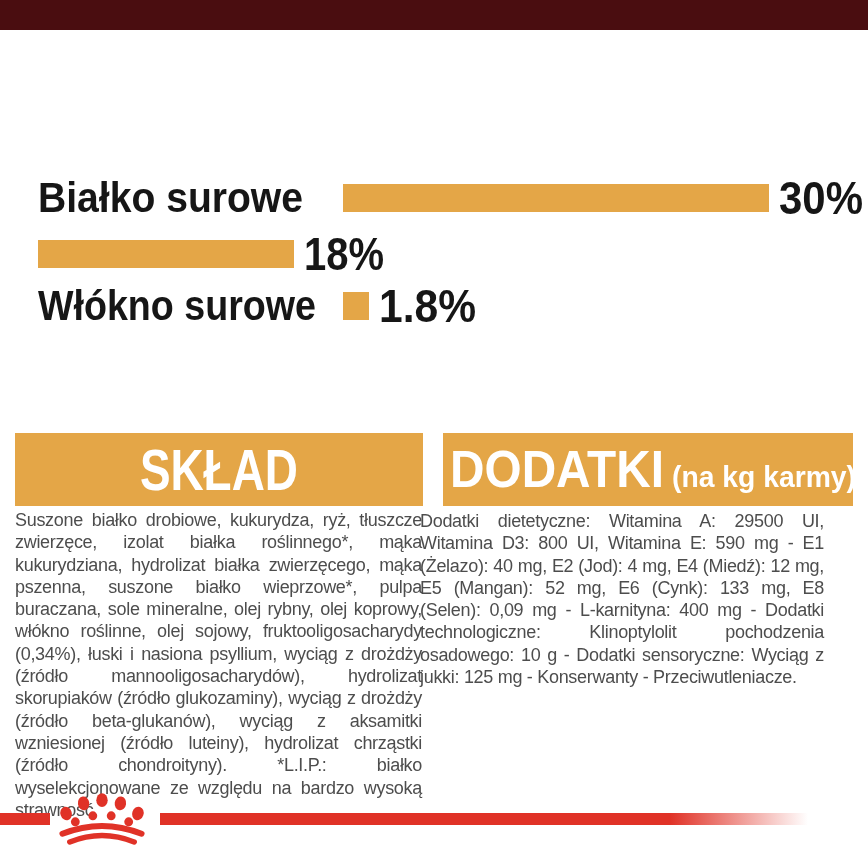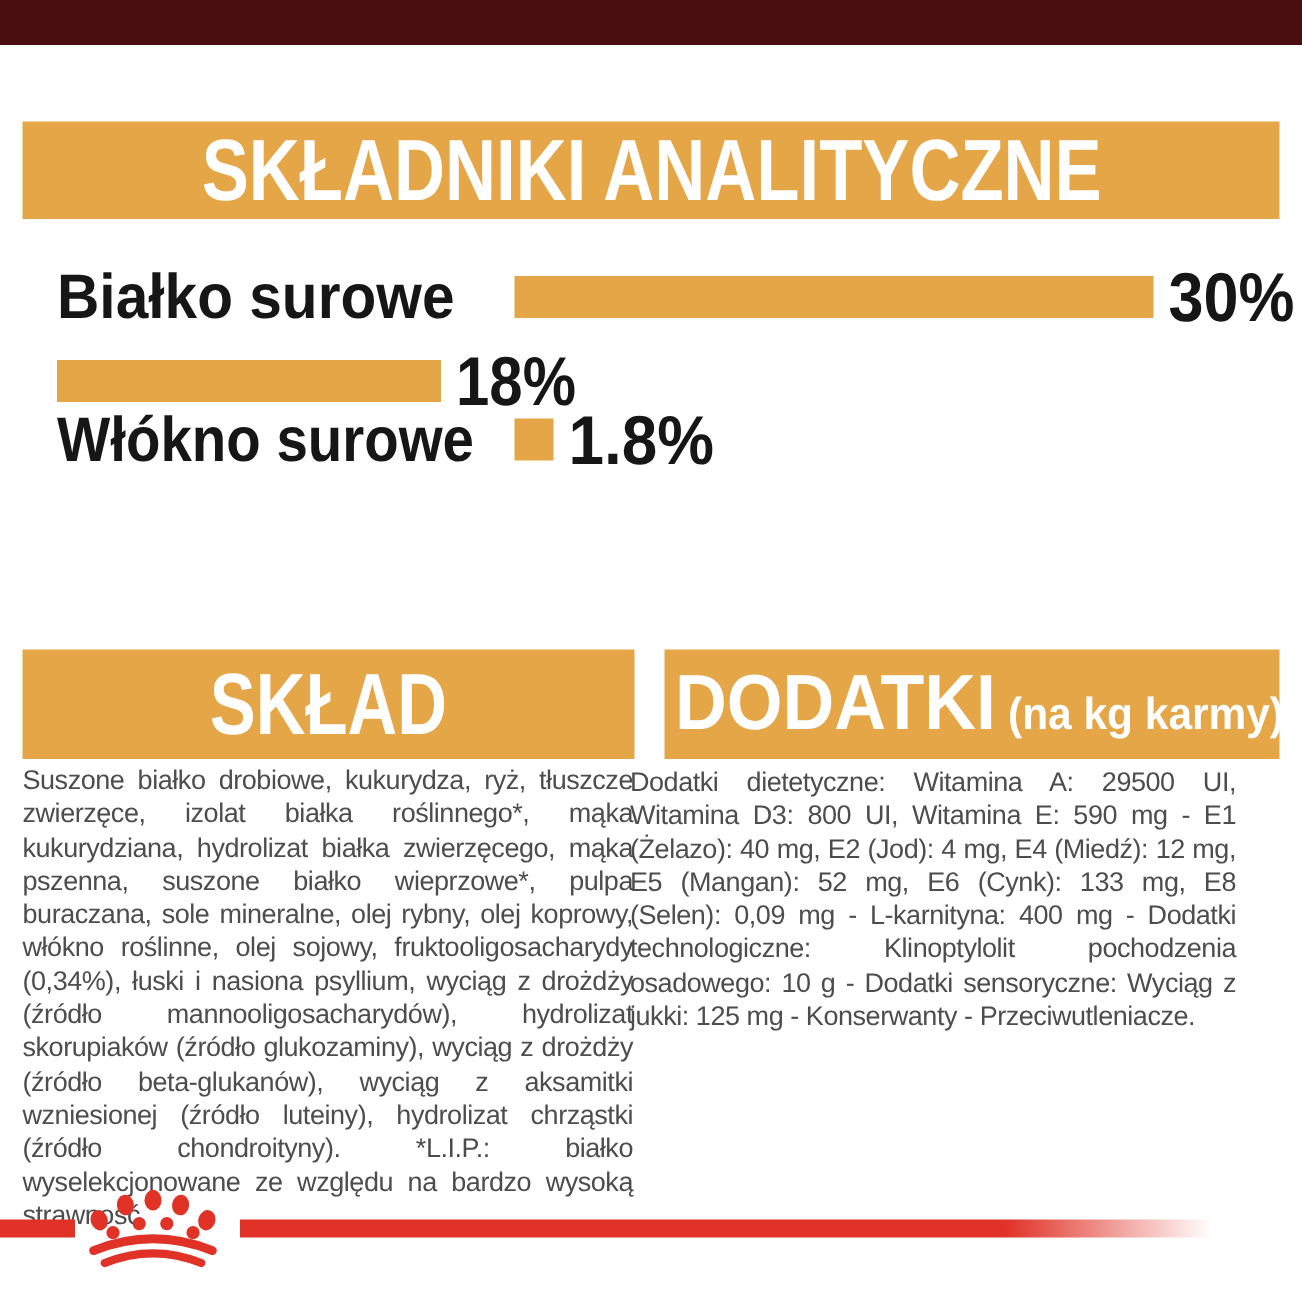--- a/index.html
+++ b/index.html
@@ -8,44 +8,41 @@
   .top-band{position:absolute;left:0;top:0;width:868px;height:30px;background:#4A0D10;}
   .banner{position:absolute;background:#E4A647;}
   .banner-main{left:15px;top:81px;width:838px;height:65px;display:flex;align-items:center;justify-content:center;}
   .banner-title{display:inline-block;white-space:nowrap;color:#ffffff;font-weight:bold;font-size:58px;line-height:1;}
   .banner-sklad{left:15px;top:433px;width:408px;height:73px;display:flex;align-items:center;justify-content:center;}
   .banner-dodatki{left:443px;top:433px;width:410px;height:73px;line-height:73px;white-space:nowrap;padding-left:7px;box-sizing:border-box;}
   .dodatki-title{display:inline-block;white-space:nowrap;color:#ffffff;font-weight:bold;font-size:52px;vertical-align:baseline;}
   .dodatki-suffix{display:inline-block;white-space:nowrap;color:#ffffff;font-weight:bold;font-size:30px;vertical-align:baseline;margin-left:8px;}
   .chart{position:absolute;left:0;top:0;width:868px;height:0;}
   .chart-row{position:absolute;left:0;width:853px;height:40px;display:flex;align-items:center;padding-left:38px;box-sizing:border-box;}
-  .row-1{top:178px;} .row-2{top:234px;} .row-3{top:273px;}
+  .row-1{top:178px;} .row-2{top:234px;} .row-3{top:286px;}
   .label-cell{flex:0 0 305px;width:305px;overflow:visible;}
   .chart-label{display:inline-block;white-space:nowrap;color:#161616;font-weight:bold;font-size:42px;line-height:1;}
   .bar{flex:0 0 auto;height:28px;background:#E4A647;margin-right:10px;}
   .pct{display:inline-block;white-space:nowrap;color:#161616;font-weight:bold;font-size:46px;line-height:1;}
   .col{position:absolute;margin:0;color:#4D4D4D;font-size:18px;line-height:22.3px;letter-spacing:-0.3px;
        text-align:justify;}
   .col-left{left:15px;top:509px;width:407px;}
   .col-right{left:420px;top:510px;width:404px;}
   .stripe{position:absolute;top:813px;height:12px;background:#E03227;}
   .stripe-left{left:0;width:50px;}
   .stripe-right{left:160px;width:648px;background:linear-gradient(to right,#E03227 0px,#E03227 510px,rgba(224,50,39,0) 648px);}
   .logo{position:absolute;left:56px;top:792px;width:92px;height:54px;}
 </style>
 </head>
 <body>
 
 <div class="page">
 
   <div class="top-band"></div>
 
-  <div class="banner banner-main">
-    <span class="banner-title" style="transform: scaleX(0.812); transform-origin: center center;">SKŁADNIKI ANALITYCZNE</span>
-  </div>
 
   <div class="chart">
     <div class="chart-row row-1">
       <div class="label-cell">
         <span class="chart-label" style="transform: scaleX(0.9306); transform-origin: left center; margin-right: -19.8px;">Białko surowe</span>
       </div>
       <div class="bar" style="width: 426px; background: rgb(228, 166, 71);"></div>
       <span class="pct" style="transform: scaleX(0.9123); transform-origin: left center; margin-right: -8.1px;">30%</span>
     </div>
     <div class="chart-row row-2">

